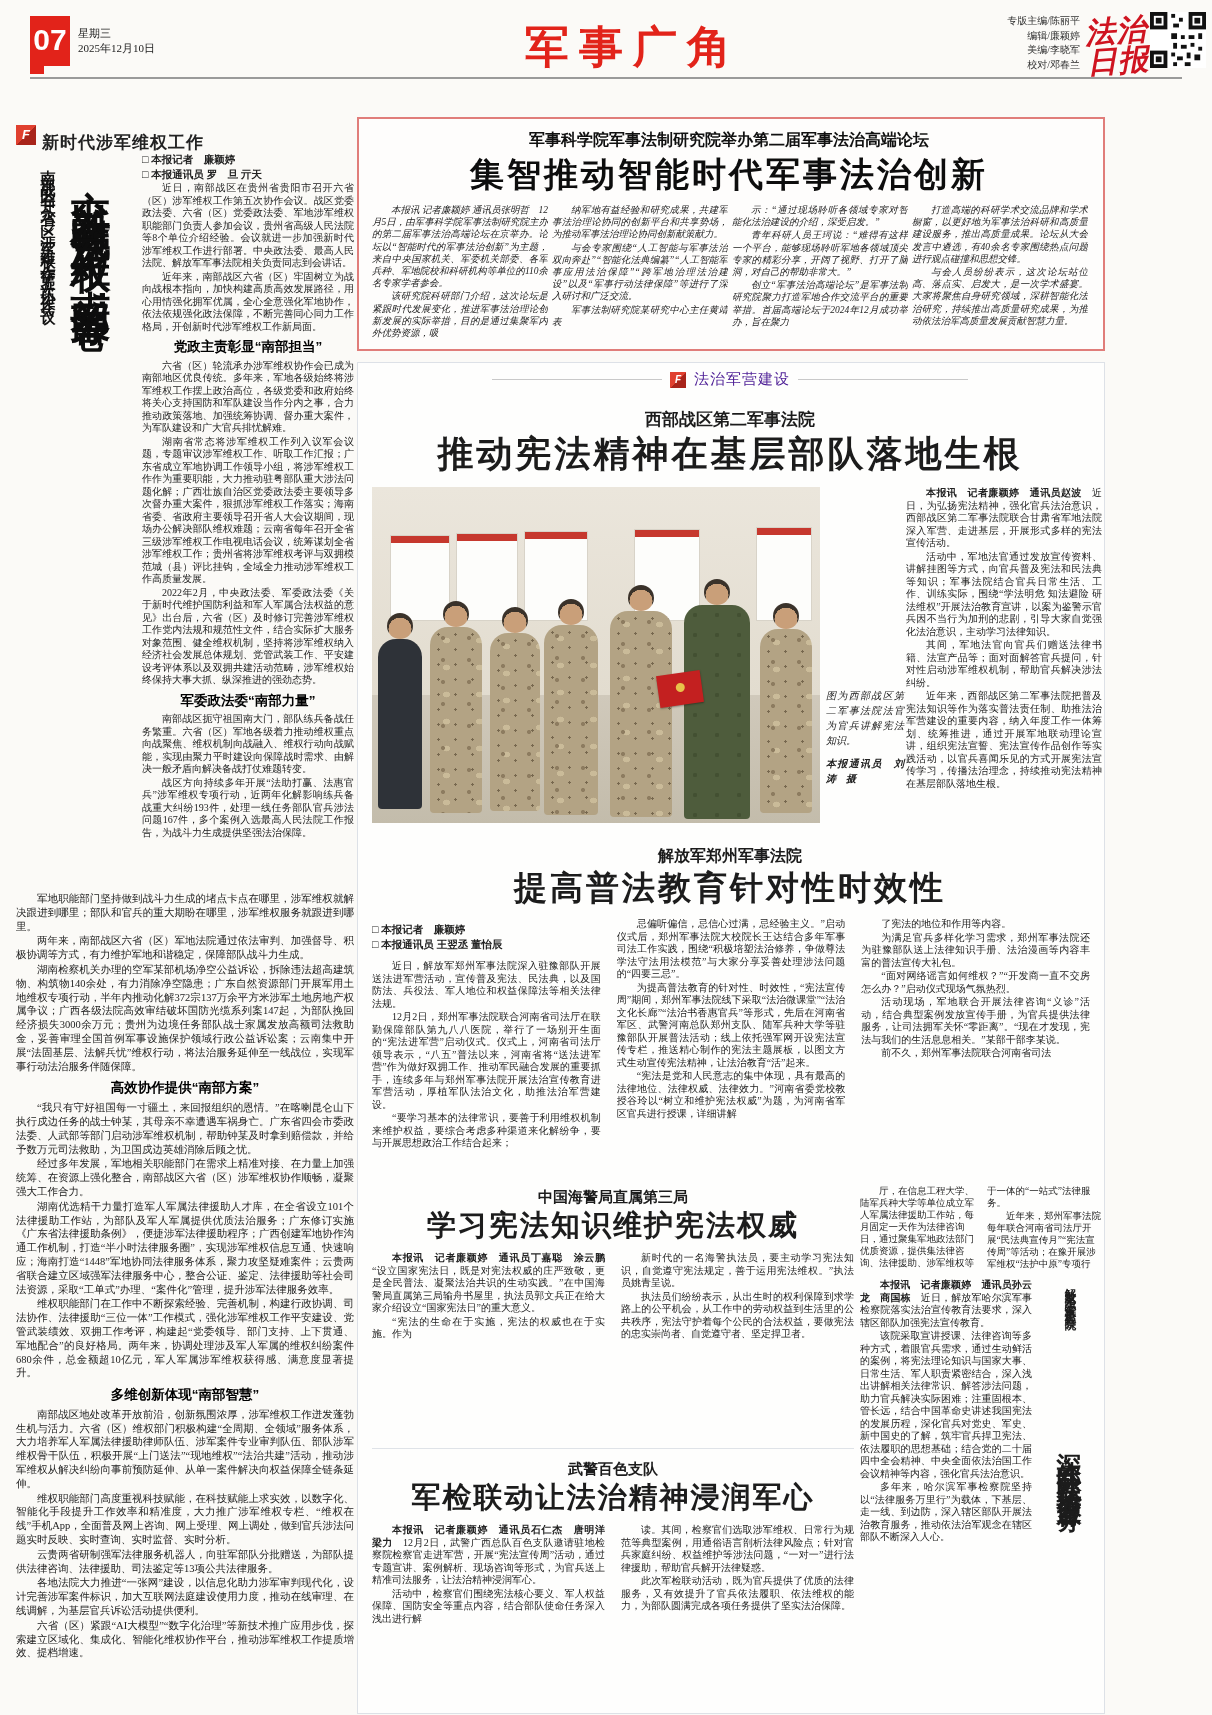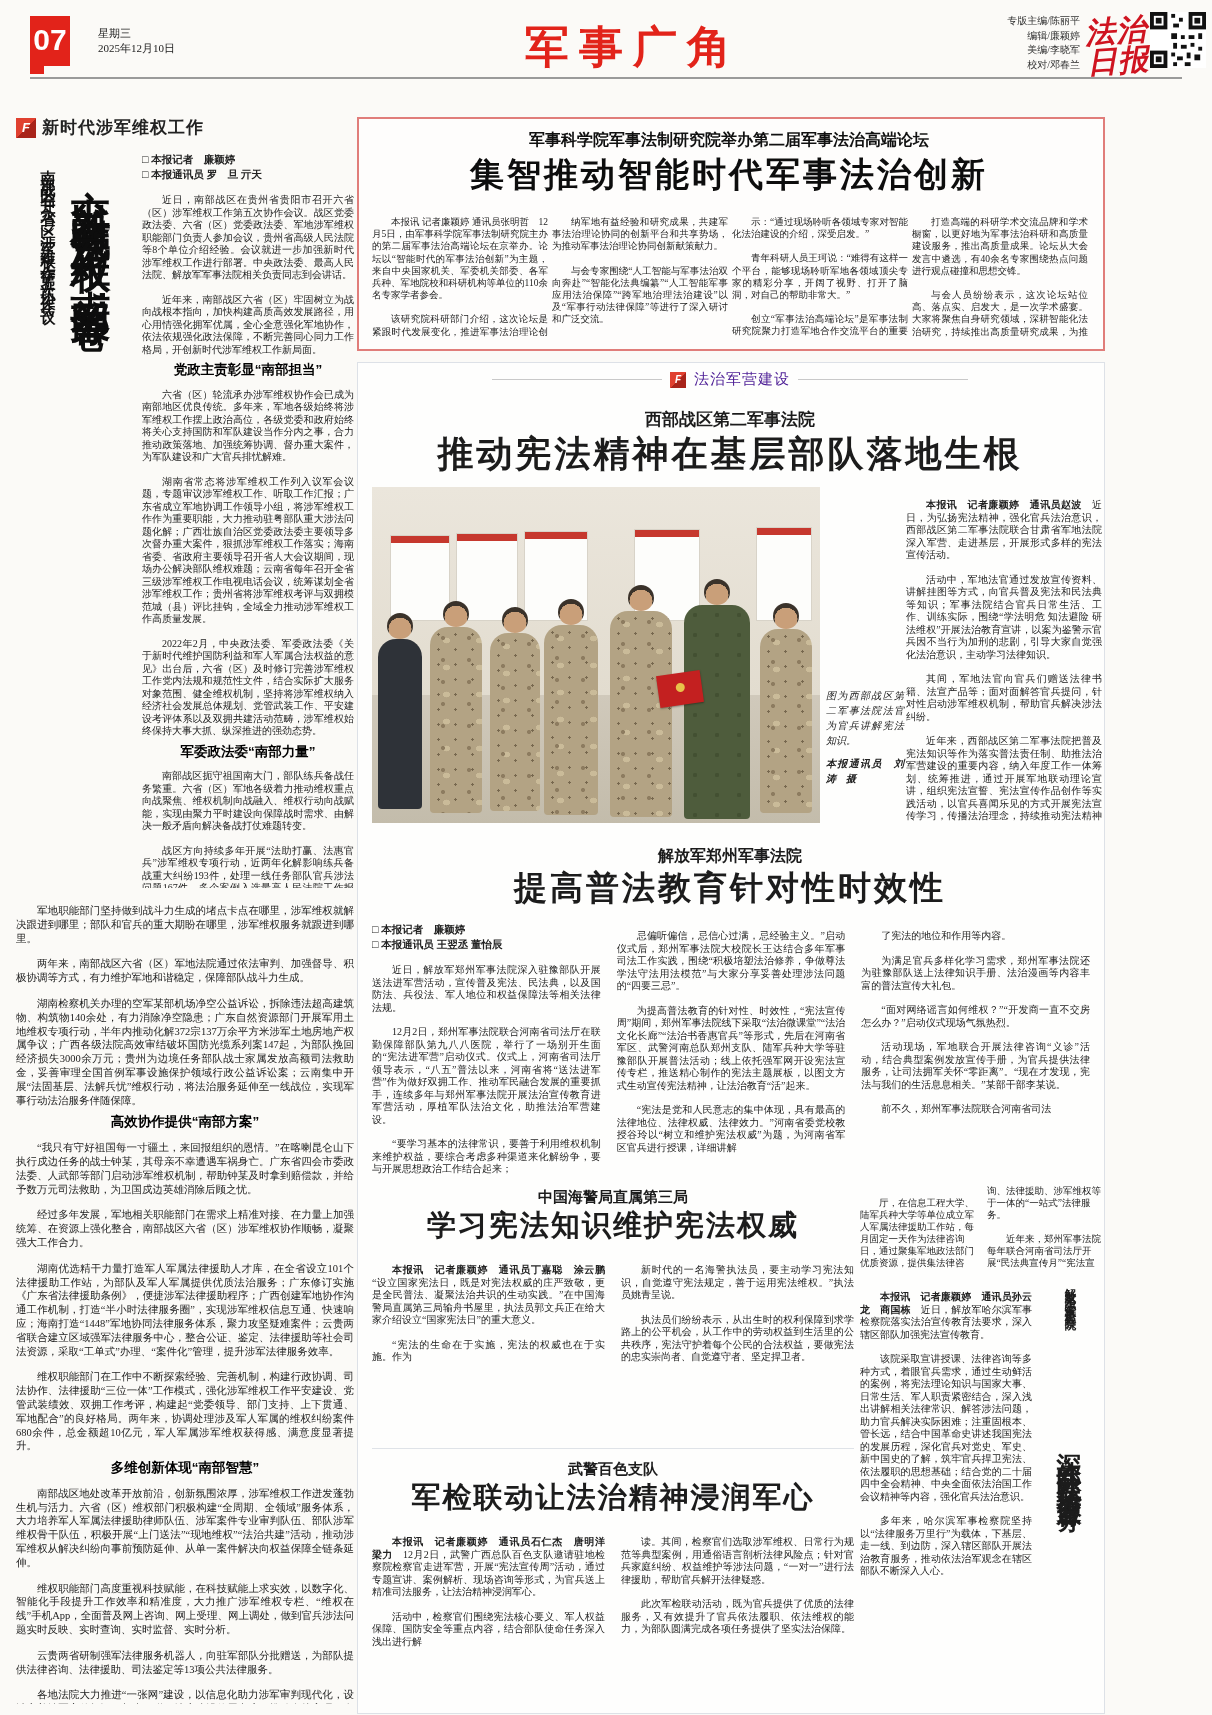--- a/index.html
+++ b/index.html
@@ -1,59 +1,59 @@
 <!DOCTYPE html>
 <html><head>
 <meta charset="utf-8">
 <style>
   html,body{margin:0;padding:0;}
   body{width:1212px;height:1715px;position:relative;overflow:hidden;background:#fbfaf7;
        font-family:"Liberation Serif","DejaVu Serif",serif;color:#1c1c1c;}
   .abs{position:absolute;}
   .sans{font-family:"Liberation Sans","DejaVu Sans",sans-serif;}
   .body-text{font-size:10px;line-height:12.5px;text-align:justify;color:#222;}
-  .para{text-indent:2em;margin:12px 0 1px 0;}
+  .para{text-indent:2em;margin:0 0 1px 0;}
   .clip{overflow:hidden;}
   b{font-weight:700;}
 
   
   .pagenum{left:30px;top:16px;width:40px;height:50px;background:#e2231a;color:#fff;
            font-size:30px;font-weight:700;text-align:center;line-height:48px;}
   .pagenum::after{content:"";position:absolute;left:0;bottom:-8px;width:14px;height:8px;background:#e2231a;}
-  .datebox{left:78px;top:26px;font-size:11px;color:#222;line-height:15px;margin-left:20px;}
+  .datebox{left:78px;top:26px;font-size:11px;color:#222;line-height:15px;}
   .sec-title{left:0;top:18px;width:100%;text-align:center;color:#e2231a;font-size:44px;
              font-weight:700;letter-spacing:10px;padding-left:27px;}
   .credits{left:950px;top:14px;width:130px;text-align:right;font-size:10px;line-height:14.5px;color:#333;}
   .masthead{left:1086px;top:16px;width:62px;font-size:30px;line-height:30px;font-weight:700;color:#cf1420;
             font-style:italic;transform:rotate(-4deg);letter-spacing:1px;}
   .qr{left:1150px;top:12px;width:56px;height:56px;}
   .head-rule{left:30px;top:77px;width:1152px;height:2px;background:#9a9a9a;}
 
   
   .tagrow{left:16px;top:116px;display:flex;align-items:center;gap:6px;}
   .cube{width:20px;height:20px;background:linear-gradient(135deg,#e0402f 0 52%,#a8241a 52%);
         color:#fff;font-weight:700;font-style:italic;font-size:13px;text-align:center;line-height:20px;
         font-family:"Liberation Sans","DejaVu Sans",sans-serif;flex:0 0 auto;}
-  .tagtext{font-size:17px;font-weight:600;color:#222;letter-spacing:1px;}
+  .tagtext{font-size:17px;font-weight:600;color:#222;letter-spacing:1px;margin-top:15px;}
   .v-kicker{left:38px;top:158px;height:650px;writing-mode:vertical-rl;font-size:15px;font-weight:700;
             letter-spacing:6px;color:#111;}
   .v-head{left:64px;top:158px;height:724px;writing-mode:vertical-rl;font-size:40px;font-weight:700;
           letter-spacing:8px;color:#0d0d0d;}
   .left-narrow{left:142px;top:152px;width:212px;height:736px;}
   .rep-line{font-size:10.5px;font-weight:700;line-height:15px;font-family:"Liberation Sans","DejaVu Sans",sans-serif;}
   .subhead{text-align:center;font-size:13.5px;font-weight:700;margin:8px 0 6px;color:#000;
            font-family:"Liberation Sans","DejaVu Sans",sans-serif;}
   .left-wide{left:16px;top:892px;width:338px;height:812px;font-size:10.5px;line-height:13.8px;}
 
   
   .redbox{left:357px;top:117px;width:744px;height:230px;border:2px solid #e07d7a;background:#fefdfc;}
   .rb-kicker{left:357px;top:130px;width:744px;text-align:center;font-size:16px;font-weight:700;color:#111;}
   .rb-head{left:357px;top:152px;width:744px;text-align:center;font-size:34px;font-weight:700;
            letter-spacing:3px;color:#0d0d0d;}
-  .rb-cols{left:372px;top:204px;width:716px;height:134px;display:flex;gap:4px;}
+  .rb-cols{left:372px;top:204px;width:716px;height:134px;display:flex;gap:4px;font-style:italic;}
   .rb-col{flex:1;overflow:hidden;font-size:9.5px;line-height:12.2px;}
 
   
   .midbox{left:357px;top:362px;width:746px;height:1350px;border:1px solid #dde1e7;background:#fefefd;}
   .tag2row{left:357px;top:370px;width:746px;display:flex;align-items:center;justify-content:center;gap:8px;}
   .tagline{width:170px;height:1px;background:#c9c9c9;}
   .cube.small{width:16px;height:16px;font-size:10px;line-height:16px;}
   .tag2text{font-size:15px;color:#4c1d95;letter-spacing:1px;}
 
   .xb-kicker{left:357px;top:408px;width:746px;text-align:center;font-size:17px;font-weight:700;}

